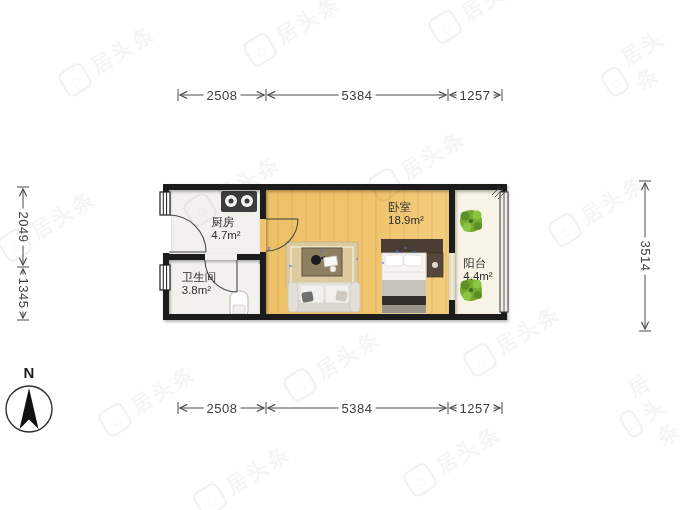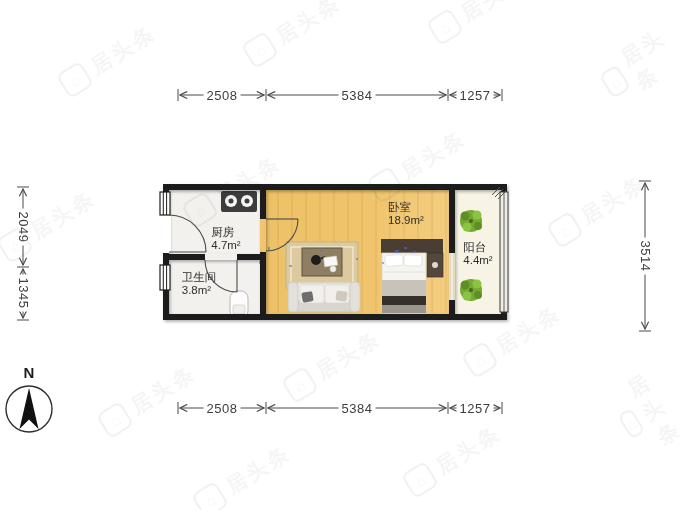--- a/index.html
+++ b/index.html
@@ -229,33 +229,33 @@
   <div class="dim" style="left:475px; top:95px">1257</div>
 
   <div class="dim" style="left:222px; top:408px">2508</div>
   <div class="dim" style="left:357px; top:408px">5384</div>
   <div class="dim" style="left:475px; top:408px">1257</div>
 
   <div class="dim dim-v" style="left:23px; top:227px">2049</div>
   <div class="dim dim-v" style="left:23px; top:293px">1345</div>
   <div class="dim dim-v" style="left:645px; top:256px">3514</div>
 
-  <div class="room-label" style="left:226px; top:239px">
+  <div class="room-label" style="left:226px; top:229px">
     <div class="room-name">厨房</div>
     <div class="room-area">4.7m²</div>
   </div>
   <div class="room-label" style="left:199px; top:284px">
     <div class="room-name">卫生间</div>
     <div class="room-area">3.8m²</div>
   </div>
   <div class="room-label" style="left:406px; top:214px">
     <div class="room-name">卧室</div>
     <div class="room-area">18.9m²</div>
   </div>
-  <div class="room-label" style="left:478px; top:254px">
+  <div class="room-label" style="left:478px; top:270px">
     <div class="room-name">阳台</div>
     <div class="room-area">4.4m²</div>
   </div>
 
   <div class="north-label" style="left:29px; top:372px">N</div>
 
   <div class="wm-layer">
     <div class="wm" style="left:55px;  top:45px">
         <span class="wm-logo">⌂</span>
         <span class="wm-text">居头条</span>

